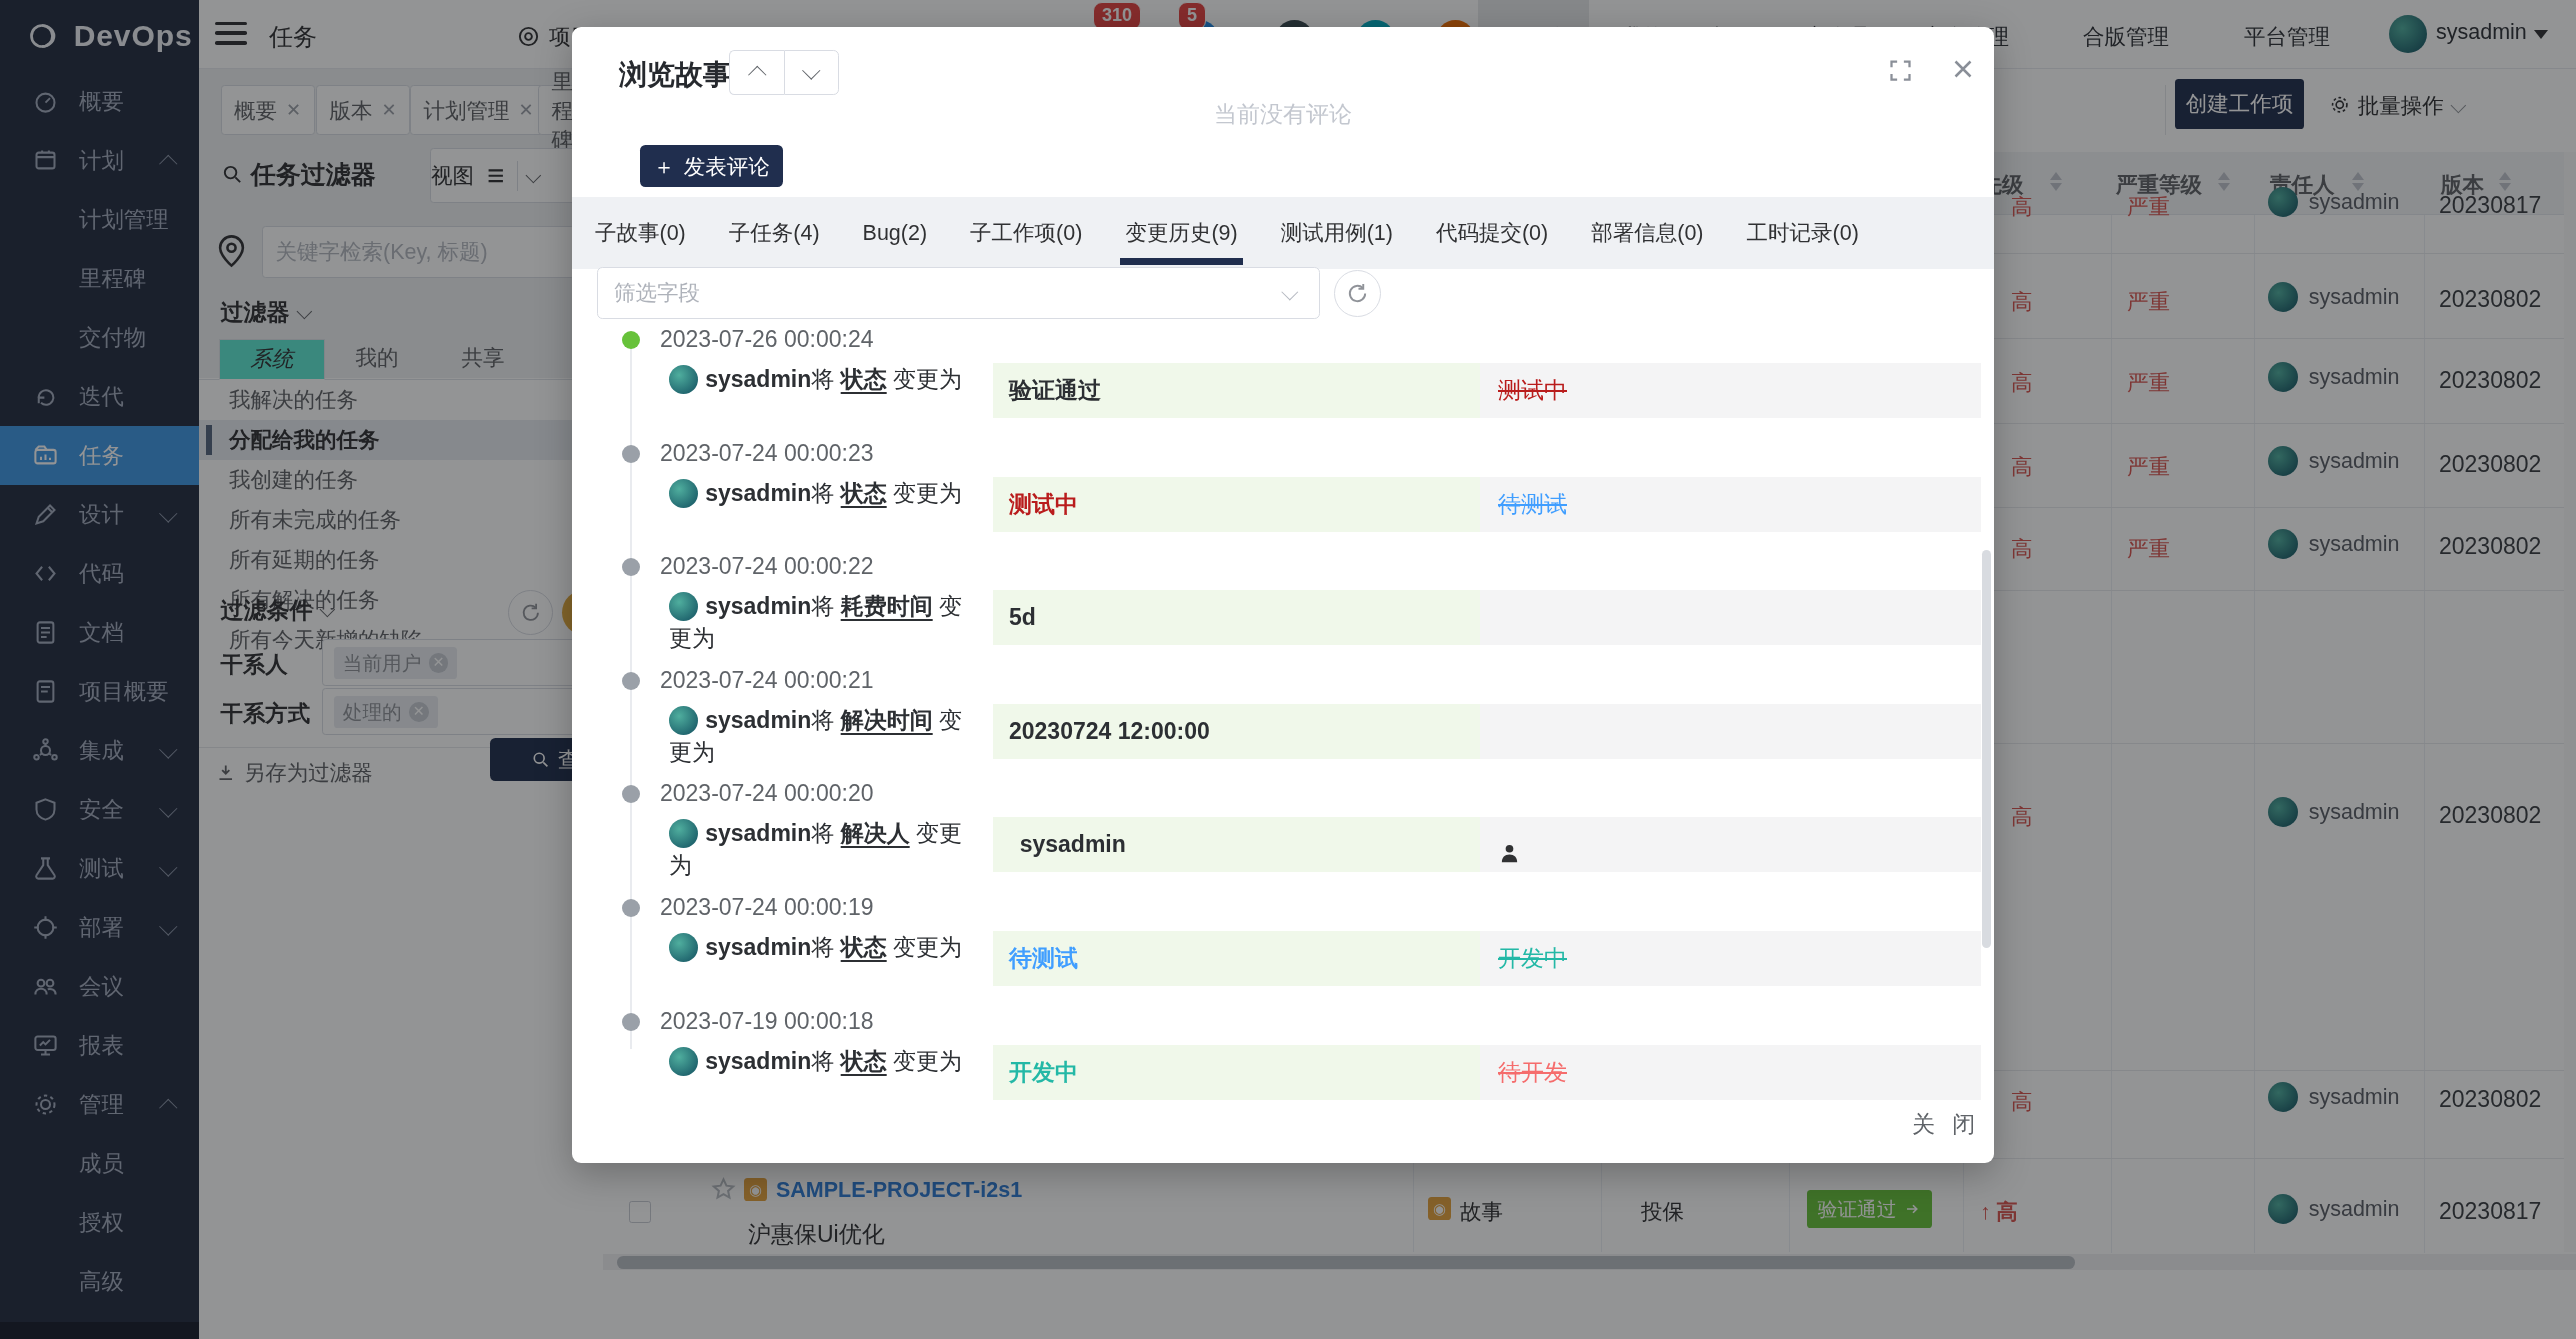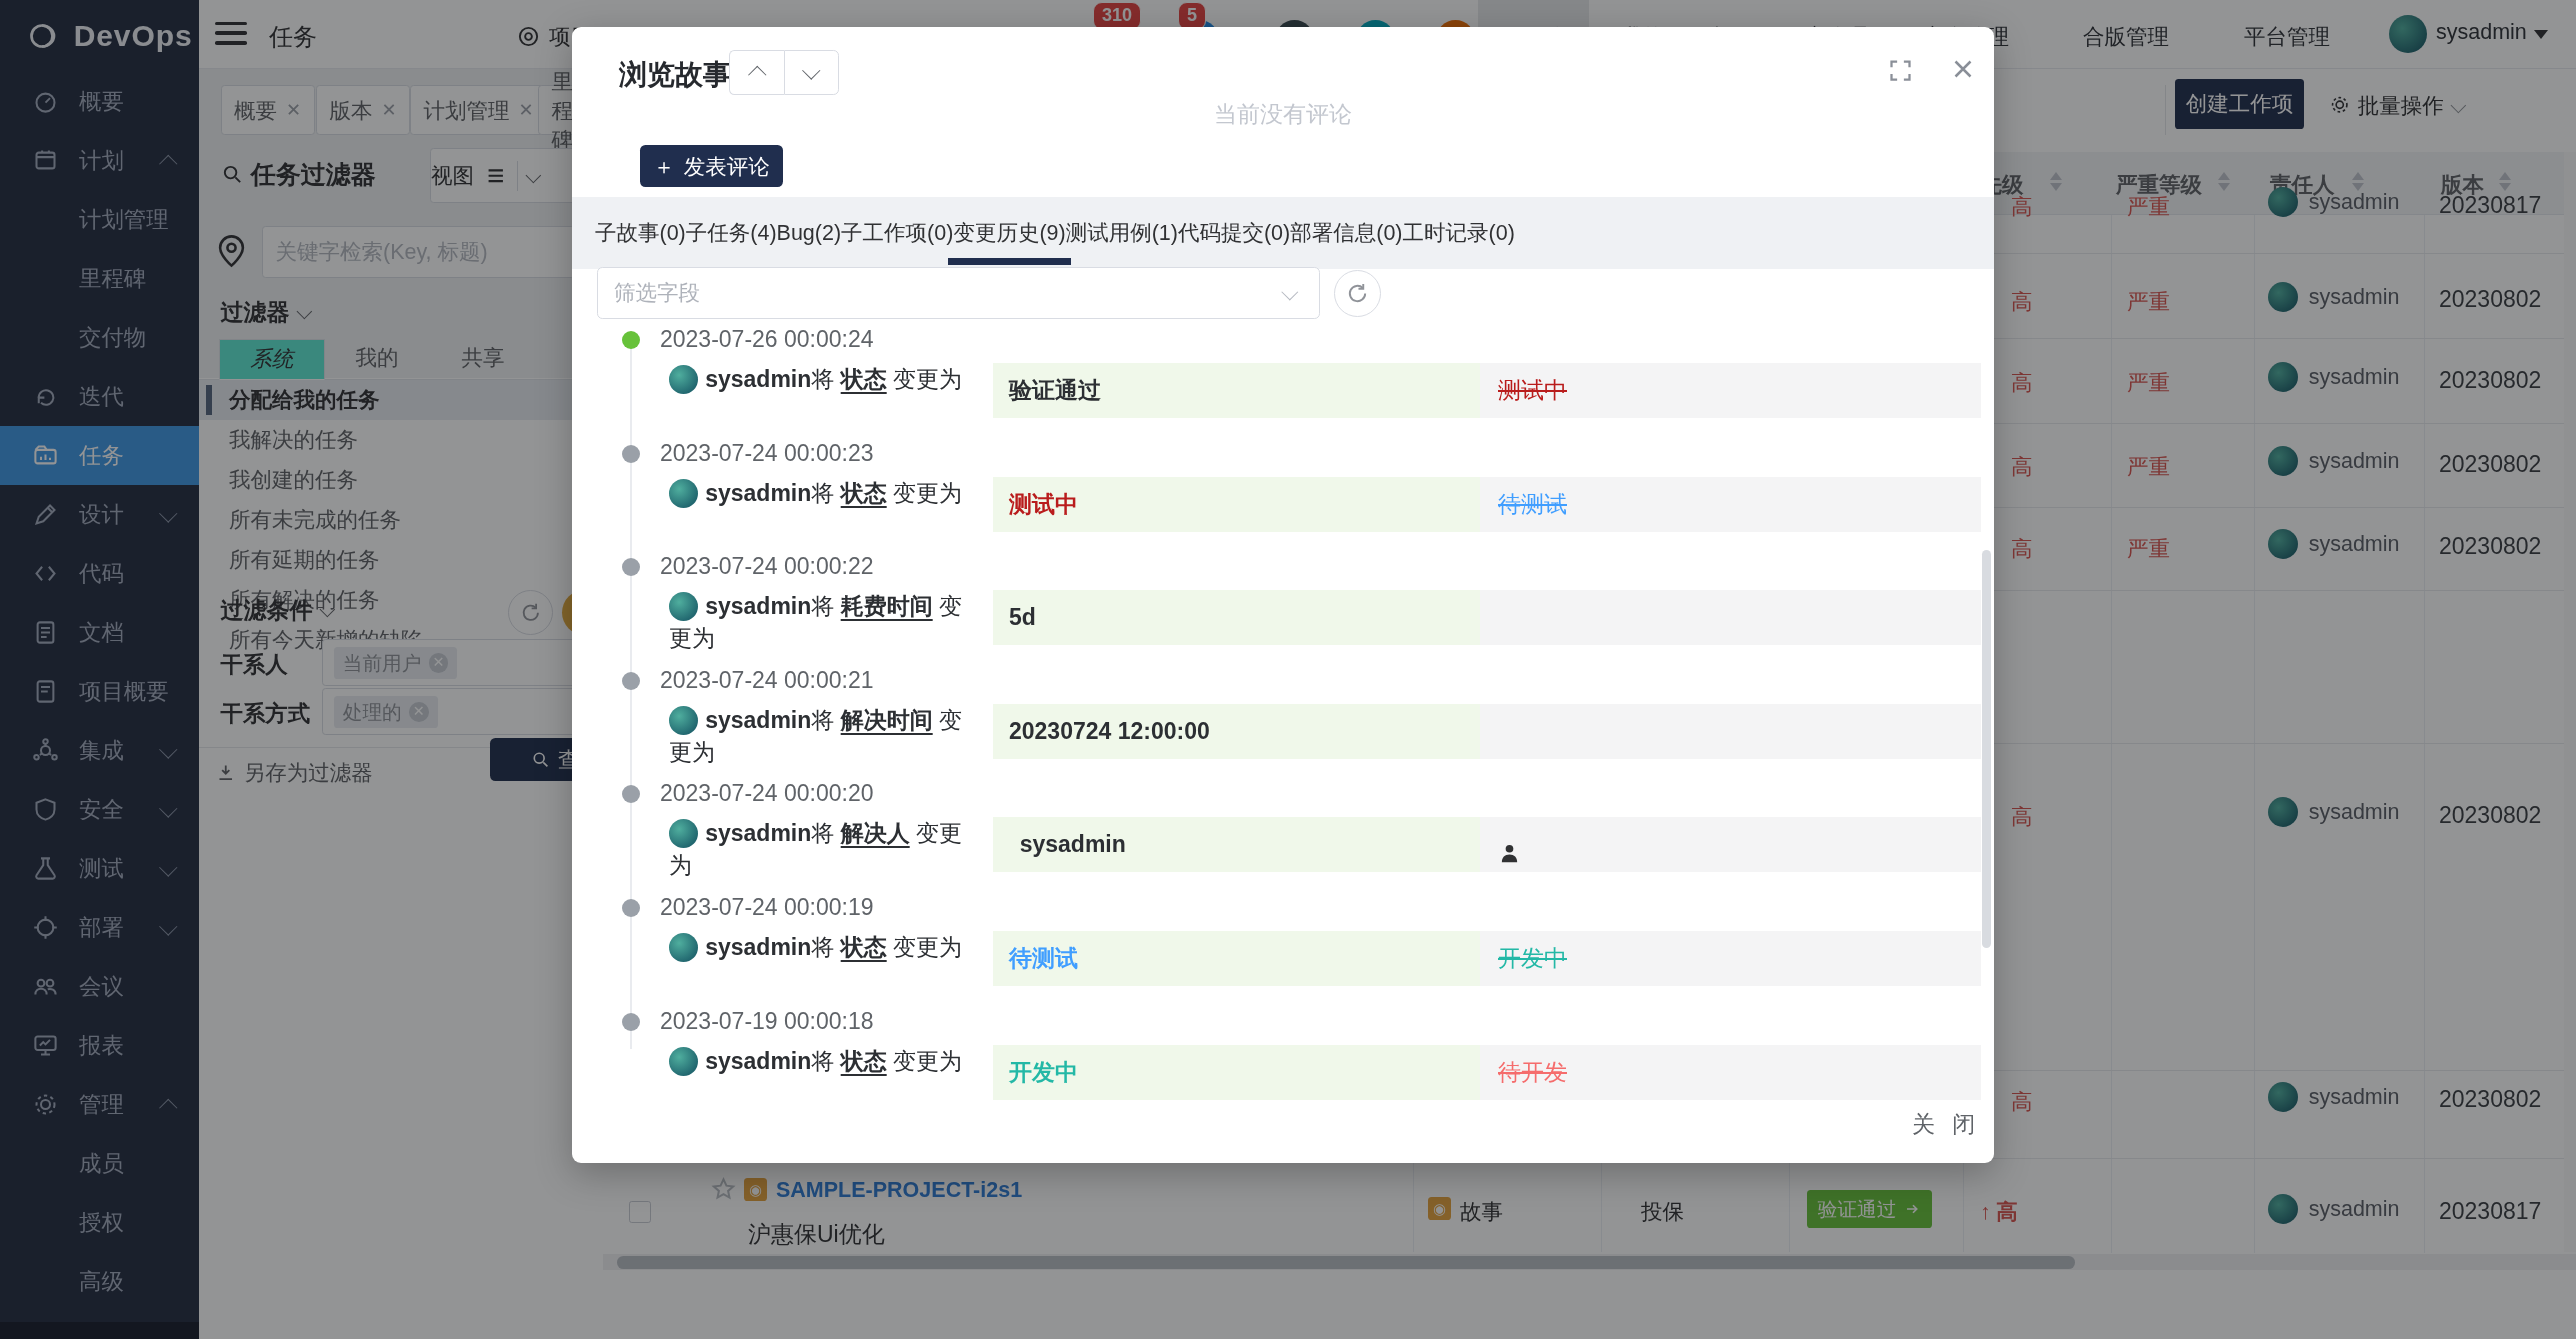--- a/index.html
+++ b/index.html
@@ -110,21 +110,21 @@
   .m-navgrp { position:absolute; left:157px; top:23px; display:flex; }
   .m-navbtn { width:55px; height:45px; background:#fff; border:0.9px solid #d9dce3; display:flex; align-items:center; justify-content:center; }
   .m-navbtn:first-child { border-radius:5.4px 0 0 5.4px; border-right:none; }
   .m-navbtn:last-child { border-radius:0 5.4px 5.4px 0; }
   .mchev { width:12.5px; height:12.5px; border-right:1.8px solid #5f6368; border-bottom:1.8px solid #5f6368; }
   .mchev.up { transform:rotate(-135deg); margin-top:5.4px; }
   .mchev.dn { transform:rotate(45deg); margin-bottom:5.4px; }
   .m-tool { position:absolute; top:30px; }
   .m-empty { position:absolute; left:0; top:72px; width:1422px; text-align:center; font-size:23px; color:#c3c7cf; }
   .m-post { position:absolute; left:68px; top:118px; width:143px; height:42px; background:#202e4e; border-radius:5.4px; color:#fff; font-size:21.5px; display:flex; align-items:center; justify-content:center; gap:9px; }
-  .m-tabs { position:absolute; left:0; top:170px; width:1422px; height:72px; background:#eff1f4; display:flex; align-items:center; padding-left:23px; }
+  .m-tabs { position:absolute; left:0; top:170px; width:1422px; height:72px; background:#eff1f4; display:flex; align-items:center; padding-left:23px; gap:43px; }
   .m-tab { position:relative; font-size:21.5px; color:#303133; height:64px; line-height:64px; }
   .m-tab.on::after { content:""; position:absolute; left:-5.4px; right:-5.4px; bottom:0; height:7.2px; background:#202e4e; }
   .m-filter { position:absolute; left:25px; top:240px; width:723px; height:52px; border:0.9px solid #d9dce3; border-radius:5.4px; font-size:21.5px; color:#606266; padding:0 45px 0 16px; outline:none; background:#fff; }
   .m-filter::placeholder { color:#aeb2ba; }
   .m-filter-chev { position:absolute; left:712px; top:259px; width:11.6px; height:11.6px; border-right:1.8px solid #b4b8c0; border-bottom:1.8px solid #b4b8c0; transform:rotate(45deg); }
   .m-refresh { position:absolute; left:762px; top:243px; width:47px; height:47px; border:0.9px solid #d9dce3; border-radius:50%; background:#fff; display:flex; align-items:center; justify-content:center; }
   .timeline { position:absolute; left:11px; top:302px; width:1406px; height:780px; overflow:hidden; }
   .tl-line { position:absolute; left:47px; top:12.5px; width:1.8px; height:707px; background:#e9ebef; }
   .tl-entry { position:absolute; left:0; width:1406px; height:114px; }
   .tl-dot { position:absolute; left:39px; top:1.8px; width:18px; height:18px; border-radius:50%; background:#9aa0a8; }
@@ -358,22 +358,22 @@
         <circle cx="12" cy="10" r="2.5"></circle>
       </svg>
     <input class="fp-search" placeholder="关键字检索(Key, 标题)" style="">
     <div class="fp-filter"><span>过滤器</span><span class="fchev"></span></div>
     <div class="ftabs">
       <div class="ftab on" style="left:19.7px;">系统</div>
       <div class="ftab" style="left:125px;">我的</div>
       <div class="ftab" style="left:231px;">共享</div>
     </div>
     <div class="flist">
+      <div class="fitem" style="padding-left:30px;">我解决的任务</div>
       <div class="fitem sel" style="padding-left:30px;">分配给我的任务</div>
-      <div class="fitem" style="padding-left:30px;">我解决的任务</div>
       <div class="fitem" style="padding-left:30px;">我创建的任务</div>
       <div class="fitem" style="padding-left:30px;">所有未完成的任务</div>
       <div class="fitem" style="padding-left:30px;">所有延期的任务</div>
       <div class="fitem" style="padding-left:30px;">所有解决的任务</div>
       <div class="fitem" style="padding-left:30px;">所有今天新增的缺陷</div>
     </div>
     <div class="fcond"><span>过滤条件</span><span class="fchev"></span></div>
     <div class="circ-btn" style="left:309px;top:521px;">
       <svg class="i" width="21.5" height="21.5" viewBox="0 0 24 24" fill="none" stroke="#909399" stroke-width="2">
           <path d="M20 12a8 8 0 1 1-2.5-5.8"></path>

